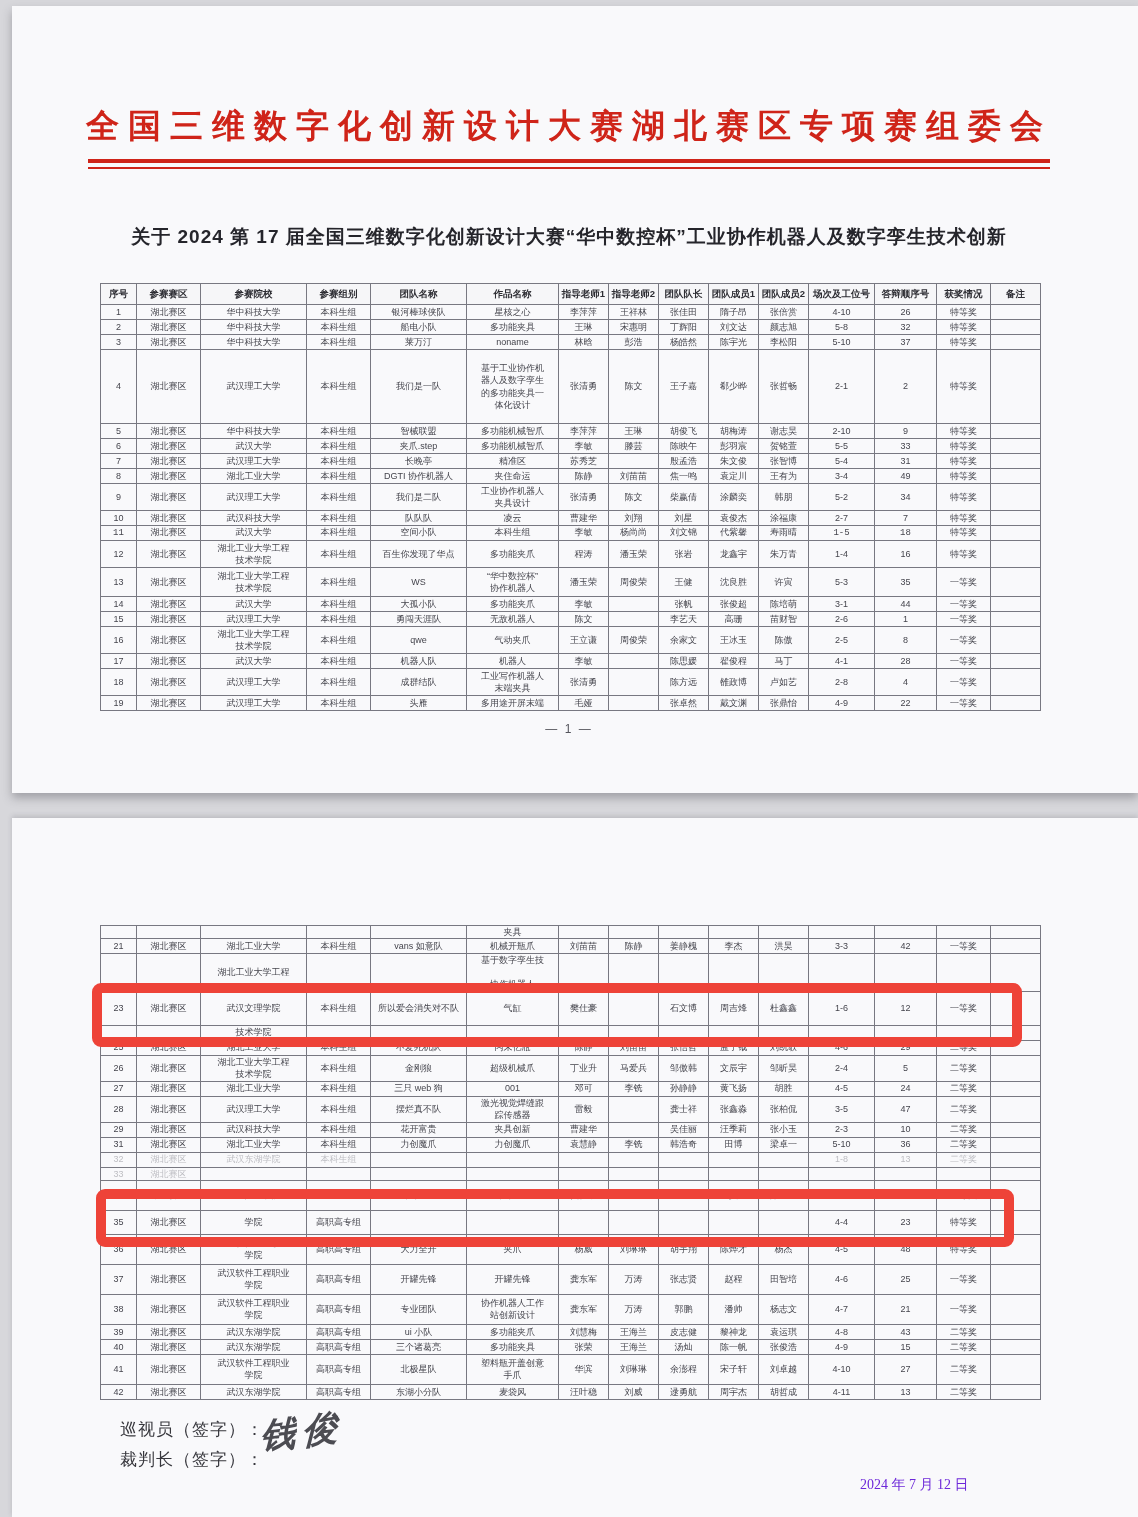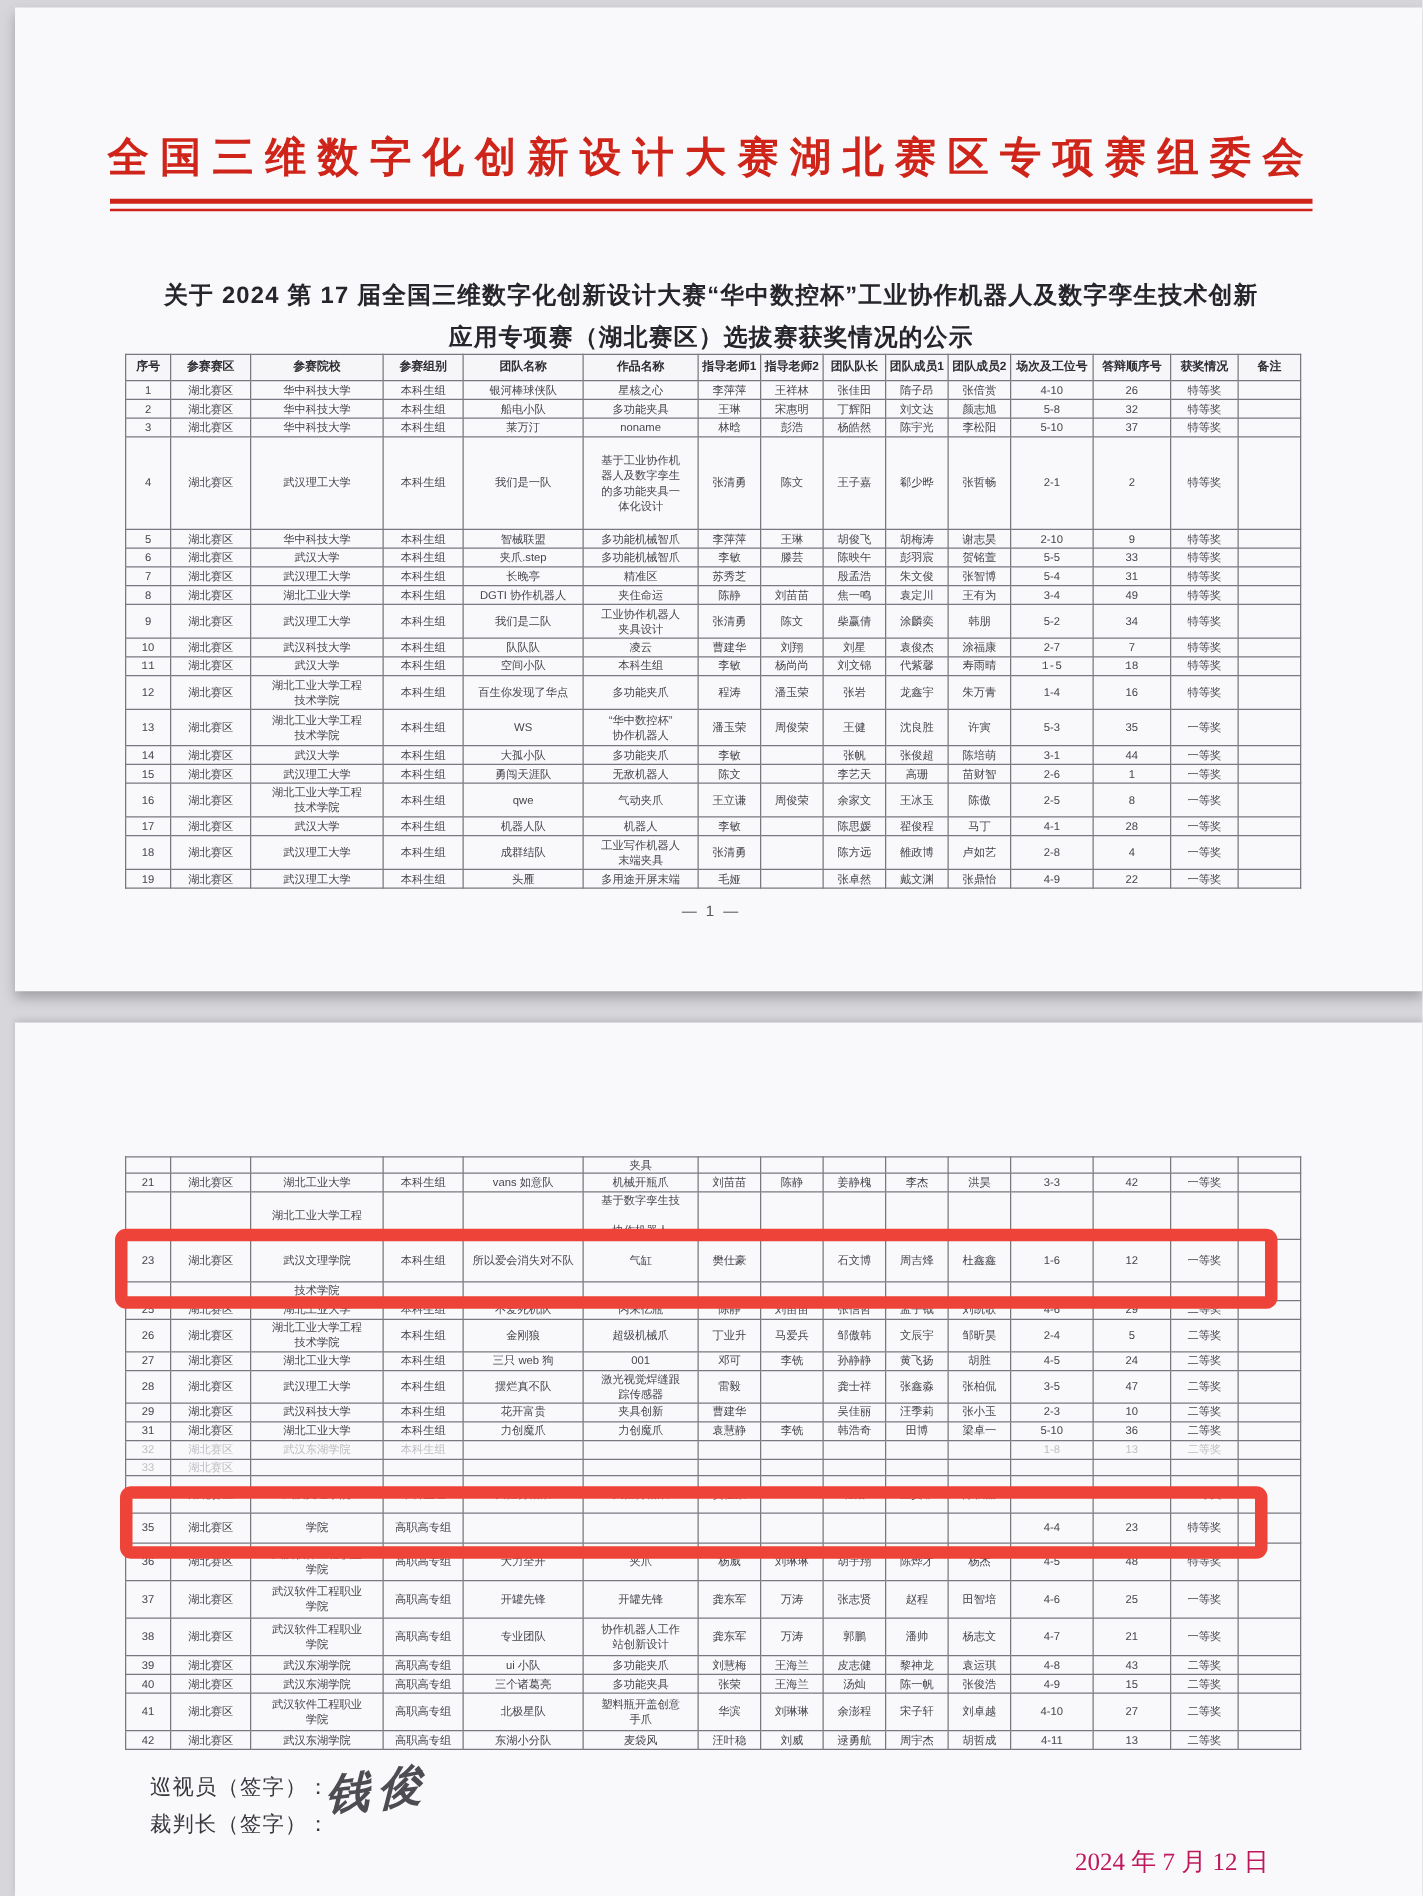--- a/index.html
+++ b/index.html
@@ -26,38 +26,37 @@
   .page-number{position:absolute;left:0;top:722px;width:1138px;text-align:center;
        font-size:12px;color:#55555c;letter-spacing:2px;}
   .hl-box{position:absolute;border:10px solid #ee4338;border-radius:9px;z-index:6;background:transparent;}
   #hl-box-1{left:92px;top:983px;width:910px;height:44px;}
   #hl-box-2{left:96px;top:1189px;width:898px;height:38px;}
   .sign-label{position:absolute;left:120px;font-size:17px;color:#37373d;letter-spacing:1px;}
   #inspector-line{top:1418px;}
   #referee-line{top:1448px;}
   .signature{position:absolute;left:260px;top:1408px;font-size:36px;font-weight:bold;
        font-style:italic;color:#4c4c52;transform:rotate(-7deg) skewX(-8deg);letter-spacing:6px;}
-  .doc-date{position:absolute;left:860px;top:1476px;width:250px;font-size:20px;color:#be185d;
+  .doc-date{position:absolute;left:860px;top:1476px;width:250px;font-size:14px;color:#6d28d9;
        font-family:"Liberation Serif","DejaVu Serif",serif;}
 </style>
 </head>
 <body>
 
 <div class="root">
 
   <div class="page" id="page1"></div>
   <div class="page" id="page2"></div>
 
   <div class="org-title">全国三维数字化创新设计大赛湖北赛区专项赛组委会</div>
   <div class="rule-thick"></div>
   <div class="rule-thin"></div>
 
   <div class="subject">
     <div>关于 2024 第 17 届全国三维数字化创新设计大赛“华中数控杯”工业协作机器人及数字孪生技术创新</div>
-    <div>应用专项赛（湖北赛区）选拔赛获奖情况的公示</div>
   </div>
 
   <table class="tbl" id="table-p1">
       <colgroup>
         <col style="width: 36px;">
         <col style="width: 64px;">
         <col style="width: 106px;">
         <col style="width: 64px;">
         <col style="width: 96px;">
         <col style="width: 92px;">

